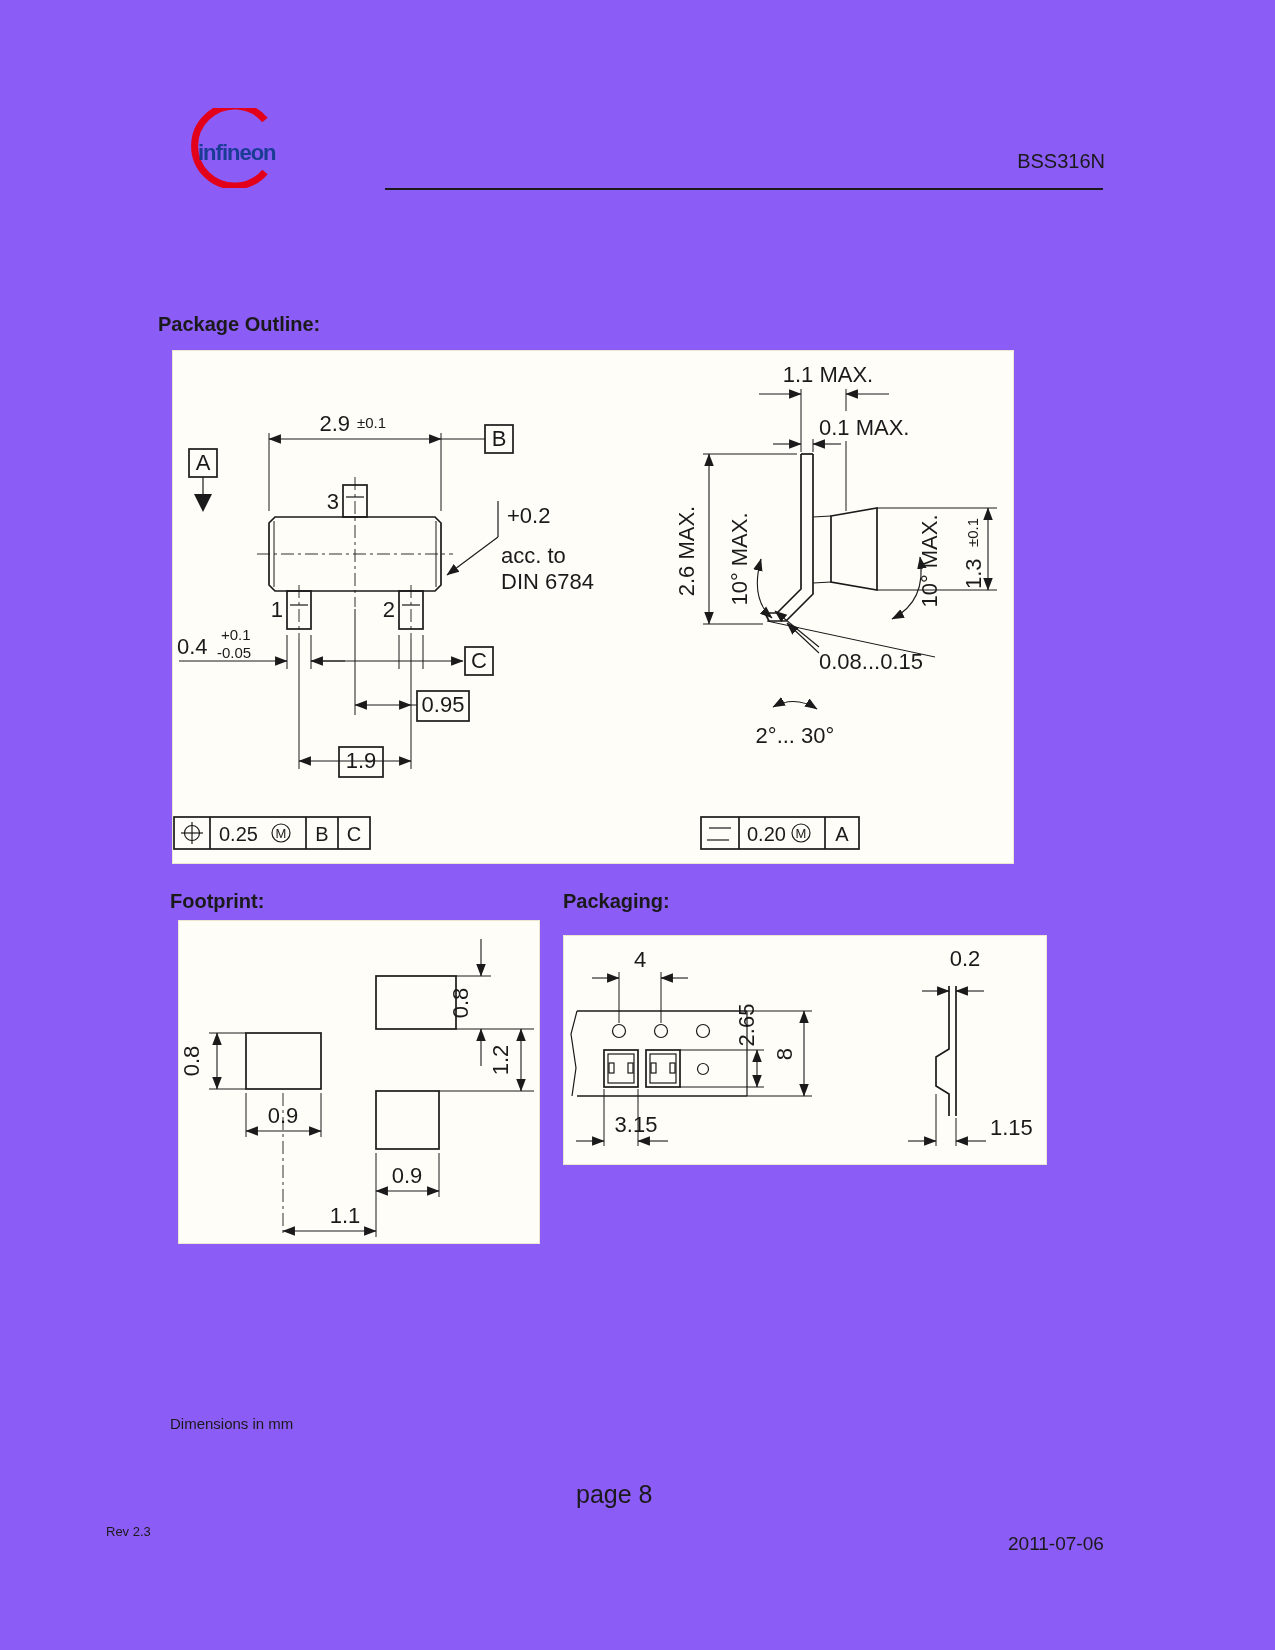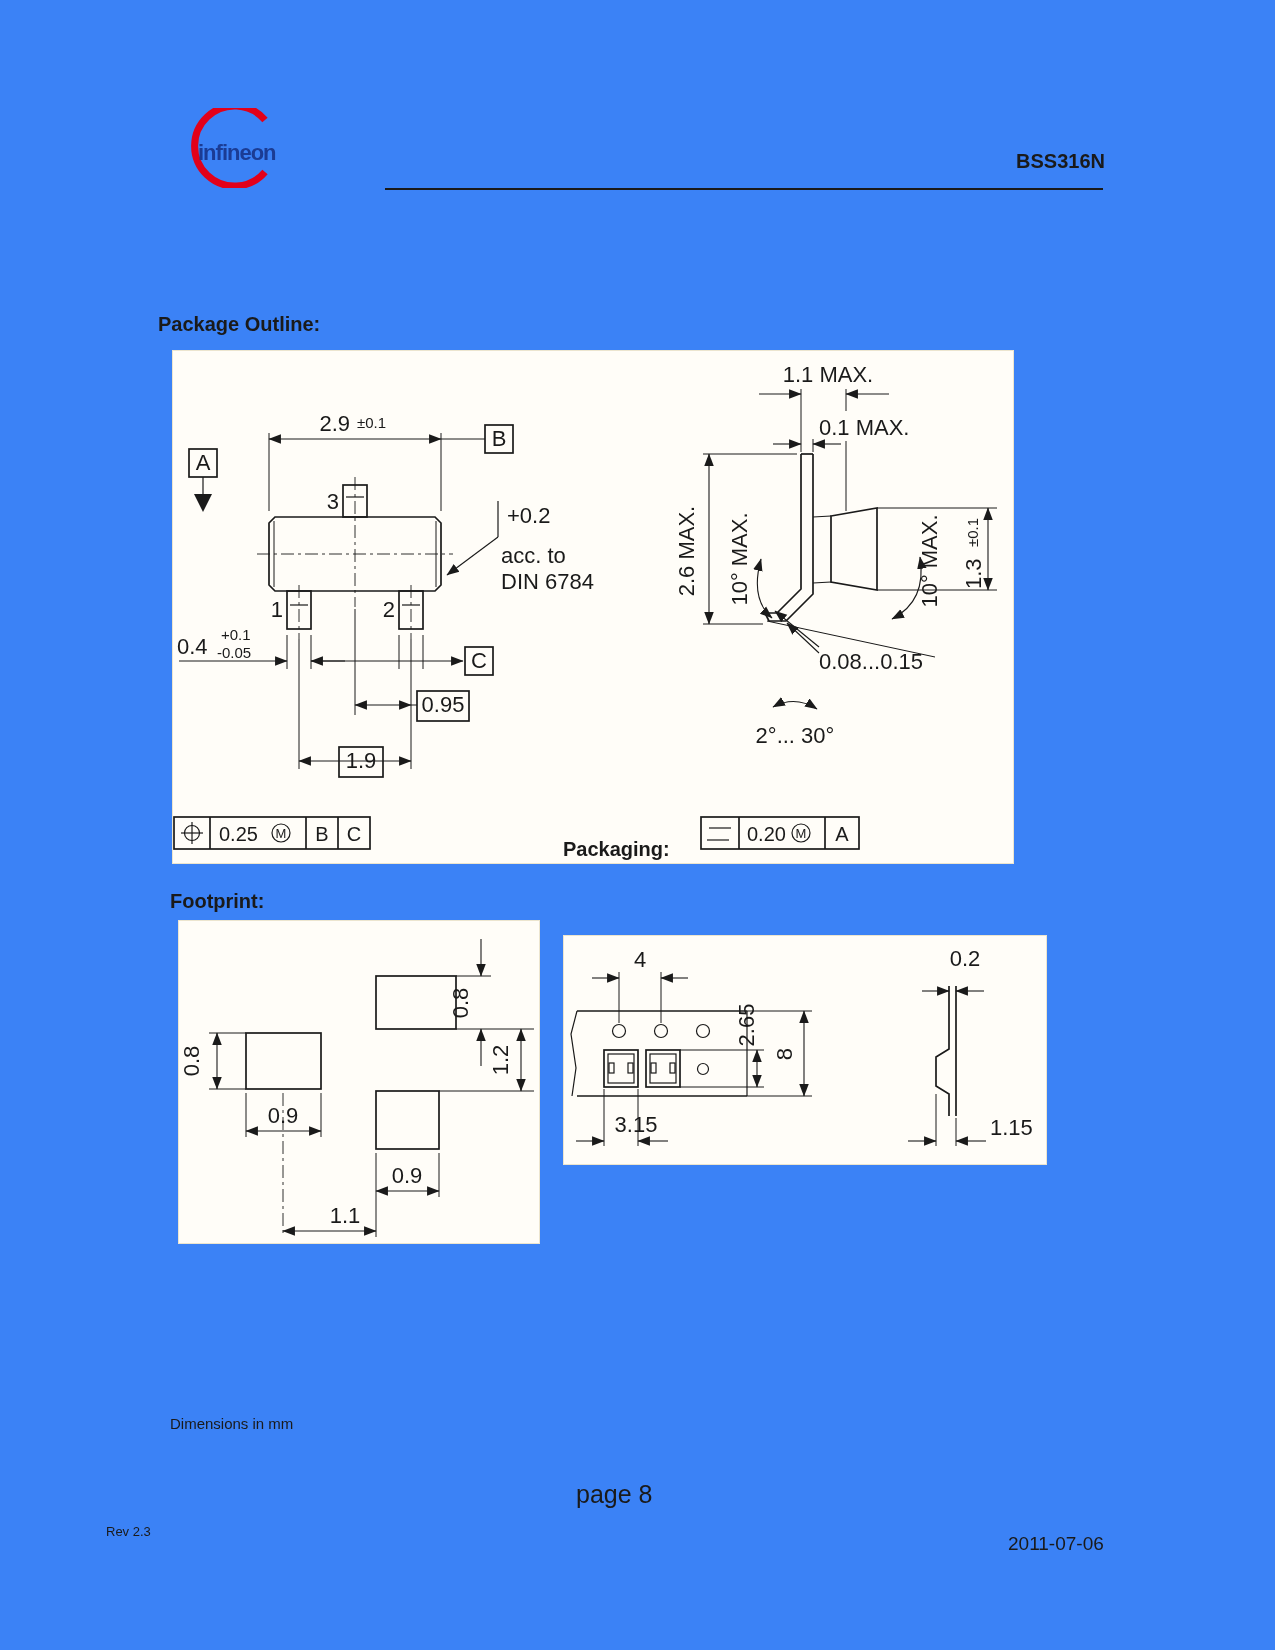--- a/index.html
+++ b/index.html
@@ -1,19 +1,19 @@
 <!DOCTYPE html>
 <html><head>
 <meta charset="utf-8">
 <style>
   html,body{margin:0;padding:0;background:#888;}
-  .page{position:relative;width:1275px;height:1650px;background:#3b82f6;margin:0 auto;
+  .page{position:relative;width:1275px;height:1650px;background:#8b5cf6;margin:0 auto;
         font-family:"Liberation Sans",sans-serif;color:#1a1a1a;overflow:hidden;}
   .abs{position:absolute;}
-  .bold{font-weight:bold;}
+  .bold{font-weight:normal;}
   .h-label{font-size:20px;font-weight:bold;}
   .frame{border:1px solid #ece5cf;background:#fffdf8;}
   .rule{background:#1a1a1a;}
   svg text{font-family:"Liberation Sans",sans-serif;fill:#1a1a1a;font-size:22px;}
   svg text.sm{font-size:15px;}
   svg text.fcf{font-size:20px;}
   svg text.mm{font-size:13px;}
   .ln{stroke:#1a1a1a;stroke-width:1.2;fill:none;}
   .th{stroke:#1a1a1a;stroke-width:1.7;fill:none;}
   .ext{stroke:#1a1a1a;stroke-width:1;fill:none;}
@@ -230,21 +230,21 @@
     <line class="dim" x1="197" y1="270" x2="260" y2="270" marker-start="url(#fa)" marker-end="url(#fa)"></line>
     <text x="228" y="262" text-anchor="middle">0.9</text>
 
     <path class="cl" d="M104,172 V316"></path>
     <line class="ext" x1="197" y1="276" x2="197" y2="316"></line>
     <line class="dim" x1="104" y1="310" x2="197" y2="310" marker-start="url(#fa)" marker-end="url(#fa)"></line>
     <text x="166" y="302" text-anchor="middle">1.1</text>
   </svg>
   </div>
 
-  <div class="abs h-label" style="left:563px;top:838px;">Packaging:</div>
+  <div class="abs h-label" style="left:563px;top:890px;">Packaging:</div>
   <div class="abs frame" style="left:563px;top:935px;width:482px;height:228px;">
   <svg width="482" height="226" viewBox="0 0 482 226">
     <defs>
       <marker id="ka" viewBox="0 0 12 12" refX="11" refY="6" markerWidth="13" markerHeight="13" orient="auto-start-reverse" markerUnits="userSpaceOnUse">
         <path d="M0,1.6 L11.5,6 L0,10.4 Z" fill="#1a1a1a"></path>
       </marker>
     </defs>
 
     <g>
       <line class="th" x1="13" y1="75" x2="183" y2="75"></line>

